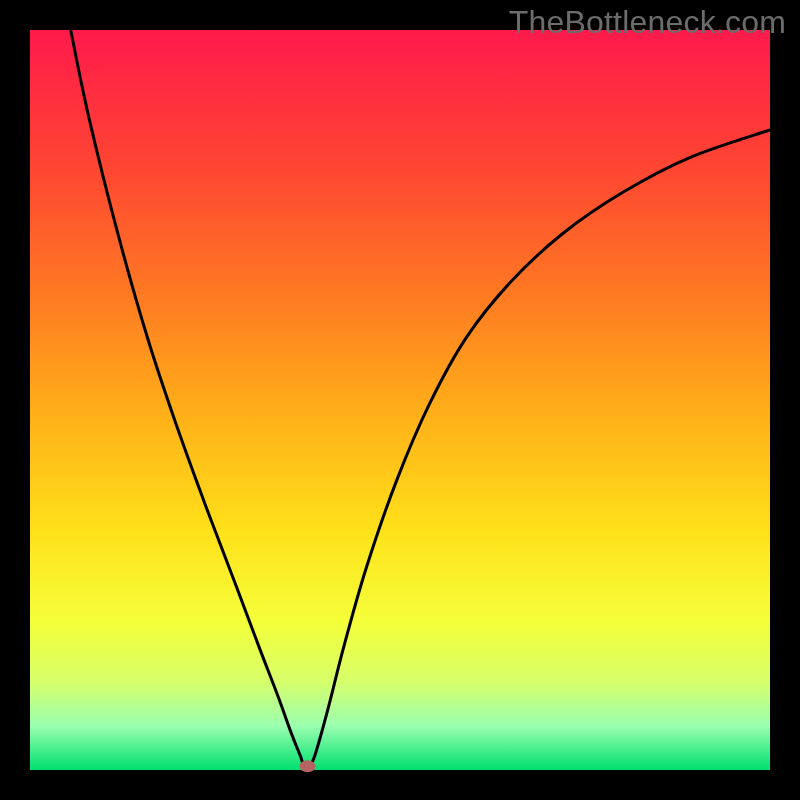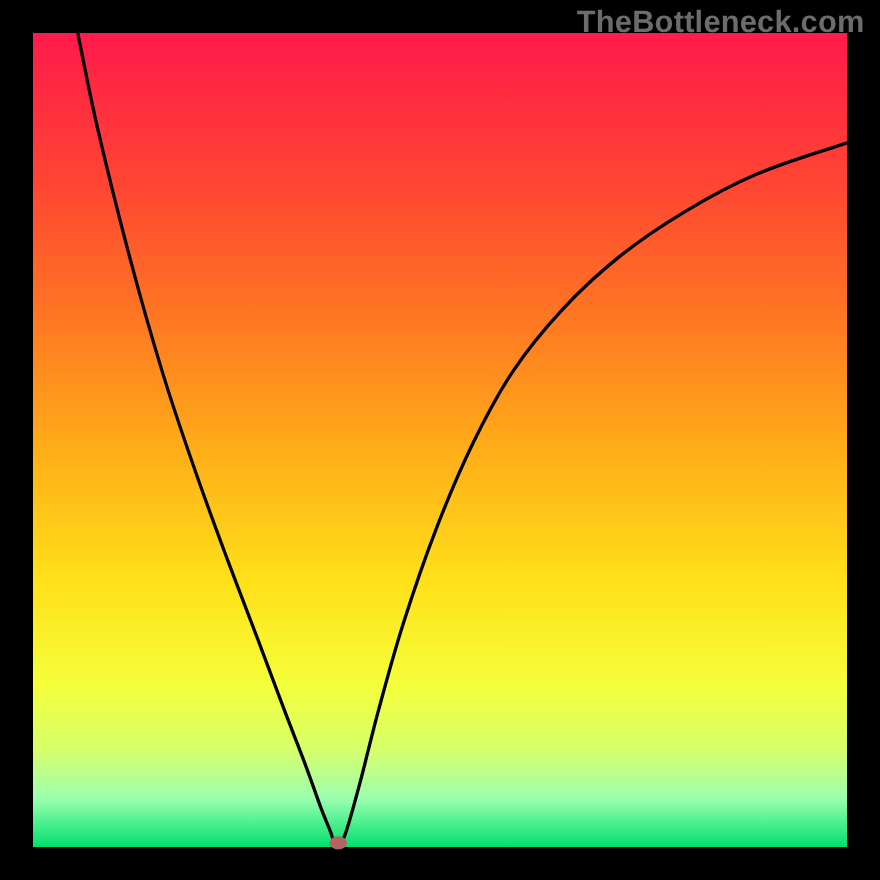--- a/index.html
+++ b/index.html
@@ -15,22 +15,22 @@
     left: 0;
     width: 800px;
     height: 800px;
     background: #000;
   }
   .watermark {
     position: absolute;
     top: 4px;
     right: 14px;
     font-family: Arial, Helvetica, sans-serif;
-    font-size: 28px;
-    font-weight: bold;
+    font-size: 32px;
+    font-weight: normal;
     color: #6c6c6c;
     letter-spacing: 0.2px;
     z-index: 5;
   }
   svg {
     position: absolute;
     top: 0;
     left: 0;
   }
 </style>

